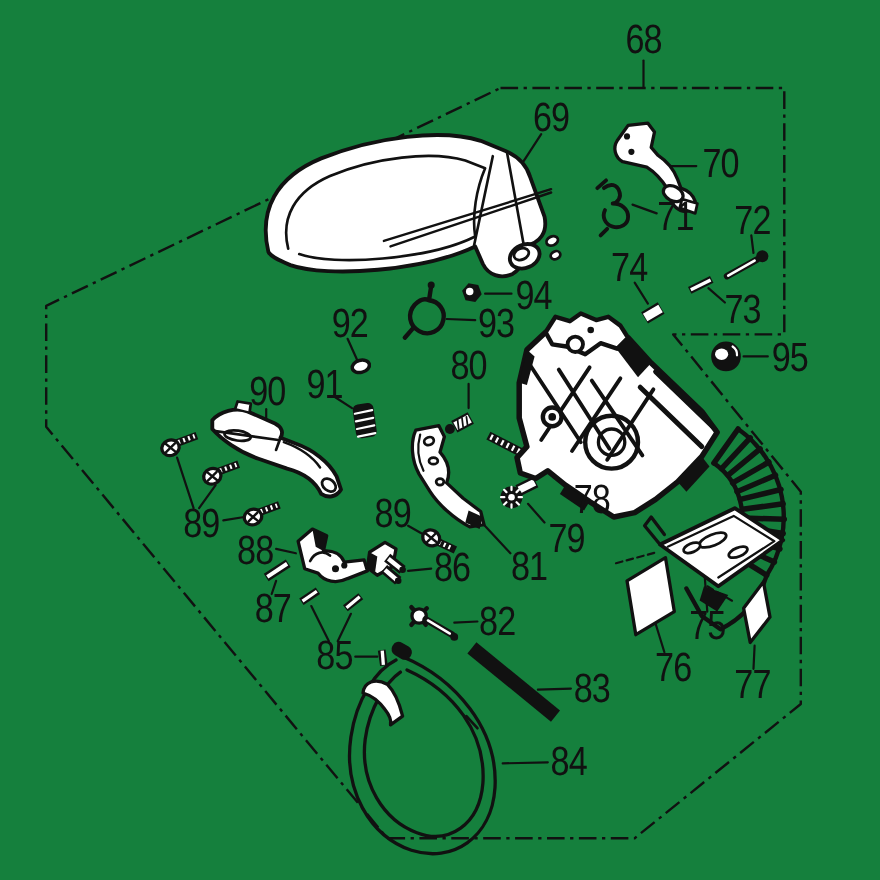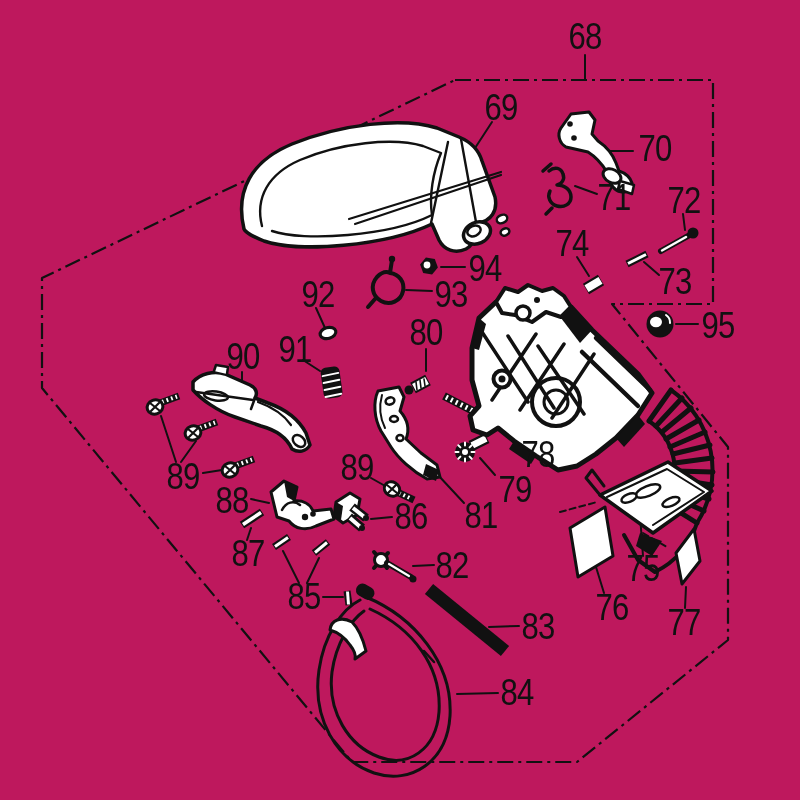--- a/index.html
+++ b/index.html
@@ -1,16 +1,16 @@
 <!DOCTYPE html>
 <html><head>
 <meta charset="utf-8">
 <style>
   html,body{margin:0;padding:0;background:#fff;}
-  .stage{position:relative;width:800px;height:800px;background:#be185d;overflow:hidden;
+  .stage{position:relative;width:800px;height:800px;background:#15803d;overflow:hidden;
          font-family:"Liberation Sans",sans-serif;}
   .stage svg{position:absolute;left:0;top:0;}
   .lbl{position:absolute;color:#111;font-size:37px;line-height:1;letter-spacing:-1px;
        transform:translate(-50%,-50%) scaleX(0.84);white-space:nowrap;
        font-family:"Liberation Sans",sans-serif;}
 </style>
 </head>
 <body>
 
 <div class="stage">

